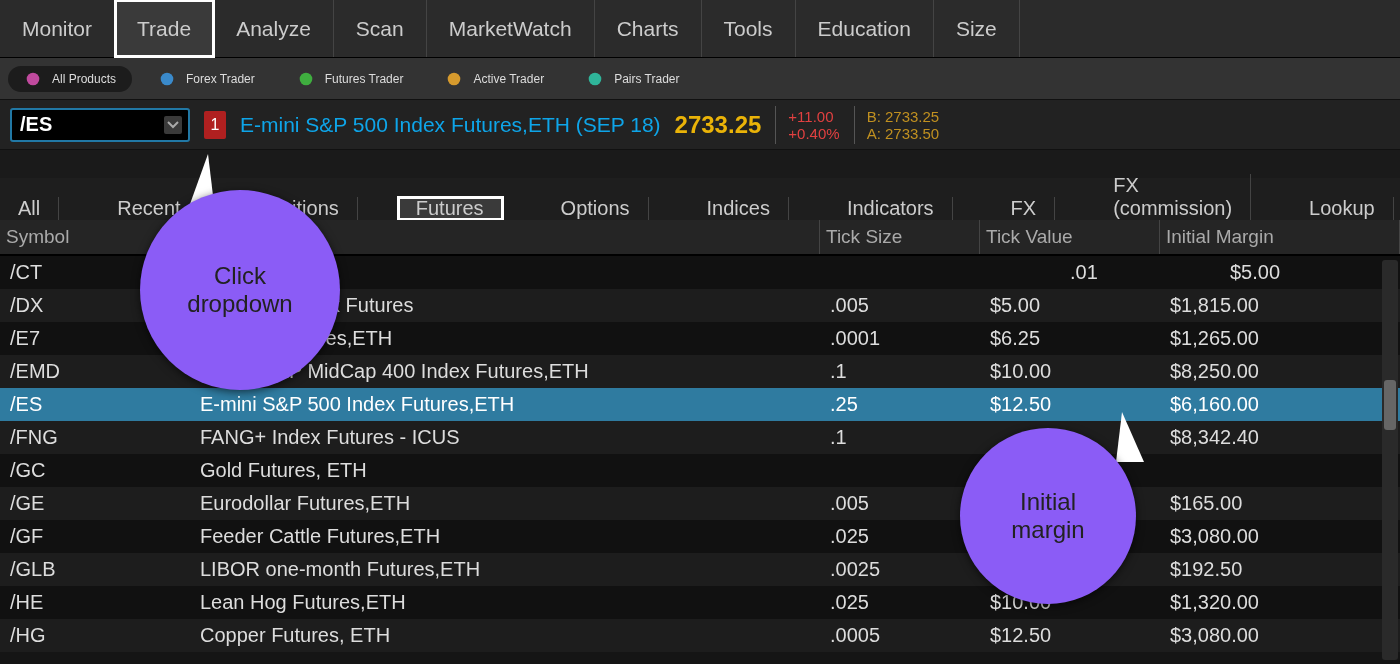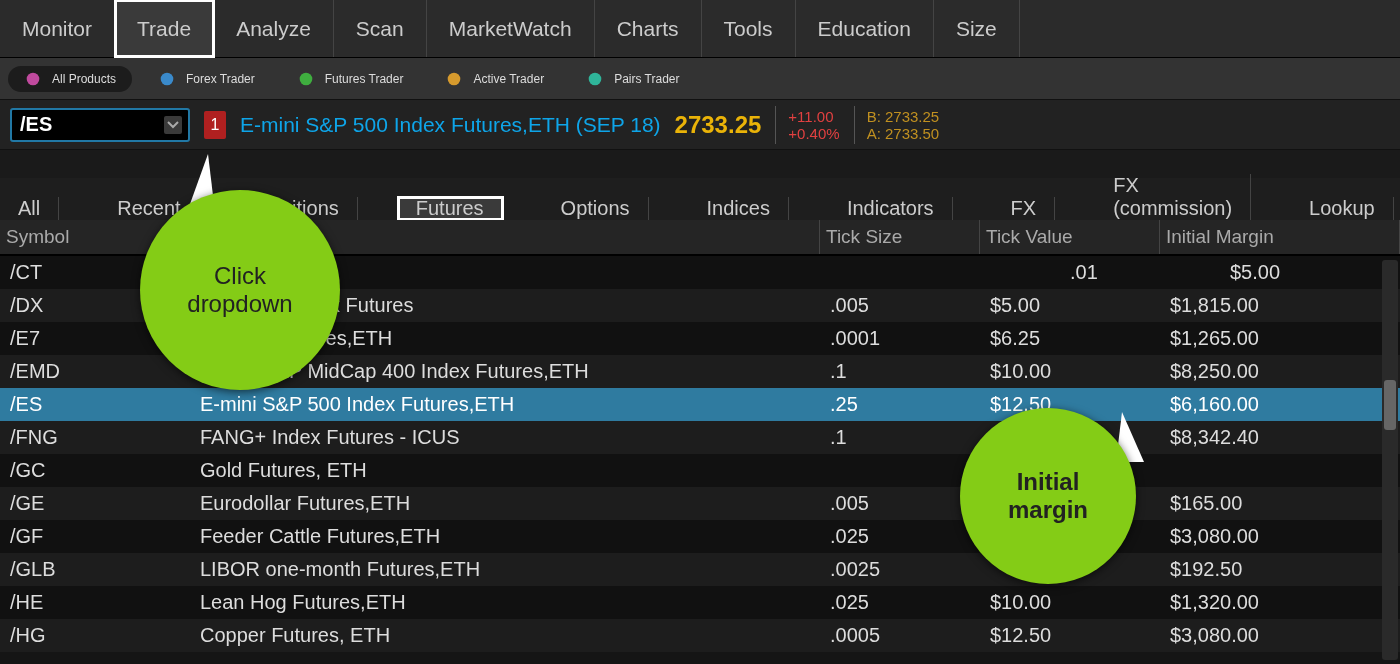--- a/index.html
+++ b/index.html
@@ -157,33 +157,33 @@
     position: absolute; right: 2px; top: 40px; width: 16px; height: 400px;
     background: #2a2a2a; border-radius: 3px;
   }
   .scrollbar .thumb {
     position:absolute; left:2px; width:12px; top:120px; height:50px;
     background: #666; border-radius: 3px;
   }
   
   .bubble {
     position: absolute;
-    background: #84cc16;
+    background: #8b5cf6;
     color: #222;
     border-radius: 50%;
     display: flex;
     flex-direction: column;
     align-items: center;
     justify-content: center;
     font-size: 24px;
     box-shadow: 0 2px 8px rgba(0,0,0,.6);
     line-height: 28px;
   }
   .bubble1 { left: 140px; top: 190px; width: 200px; height: 200px; }
-  .bubble2 { left: 960px; top: 408px; width: 176px; height: 176px; font-weight: bold; }
+  .bubble2 { left: 960px; top: 428px; width: 176px; height: 176px; }
   .tail {
     position: absolute;
     width: 0; height: 0;
   }
   .tail1 {
     left: 190px; top: 154px;
     border-left: 18px solid transparent;
     border-right: 6px solid transparent;
     border-bottom: 50px solid #fff;
   }

